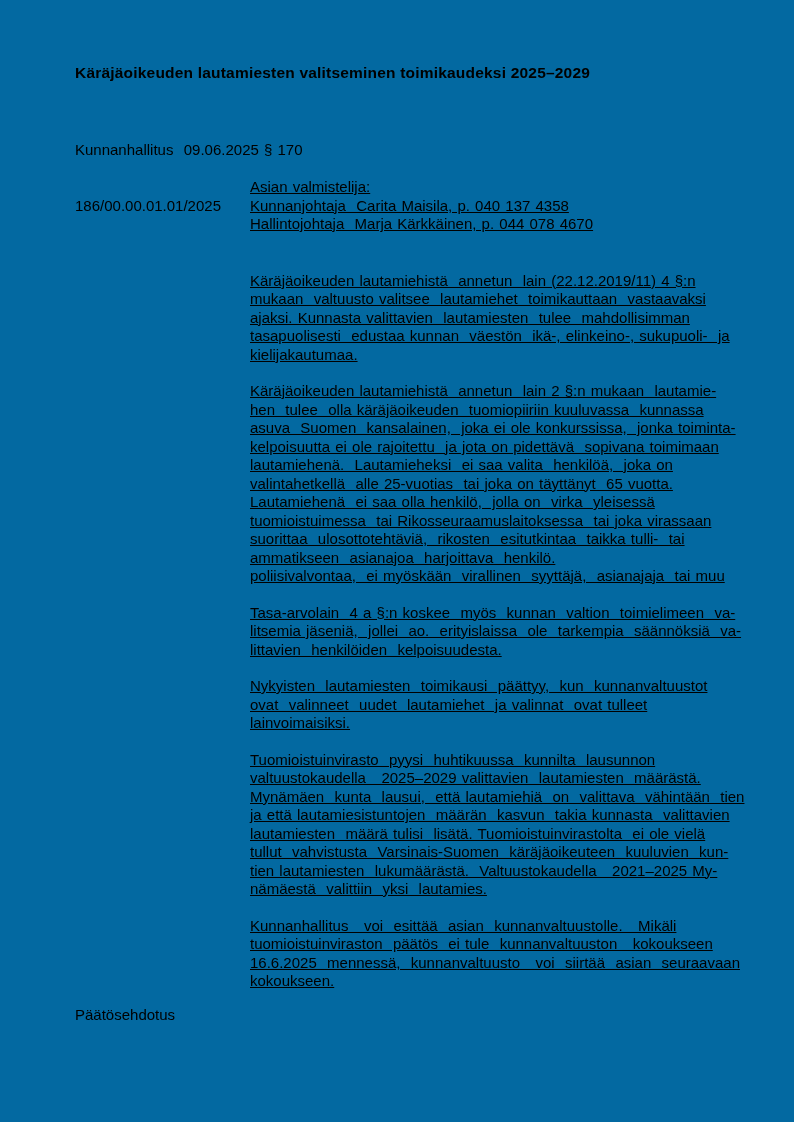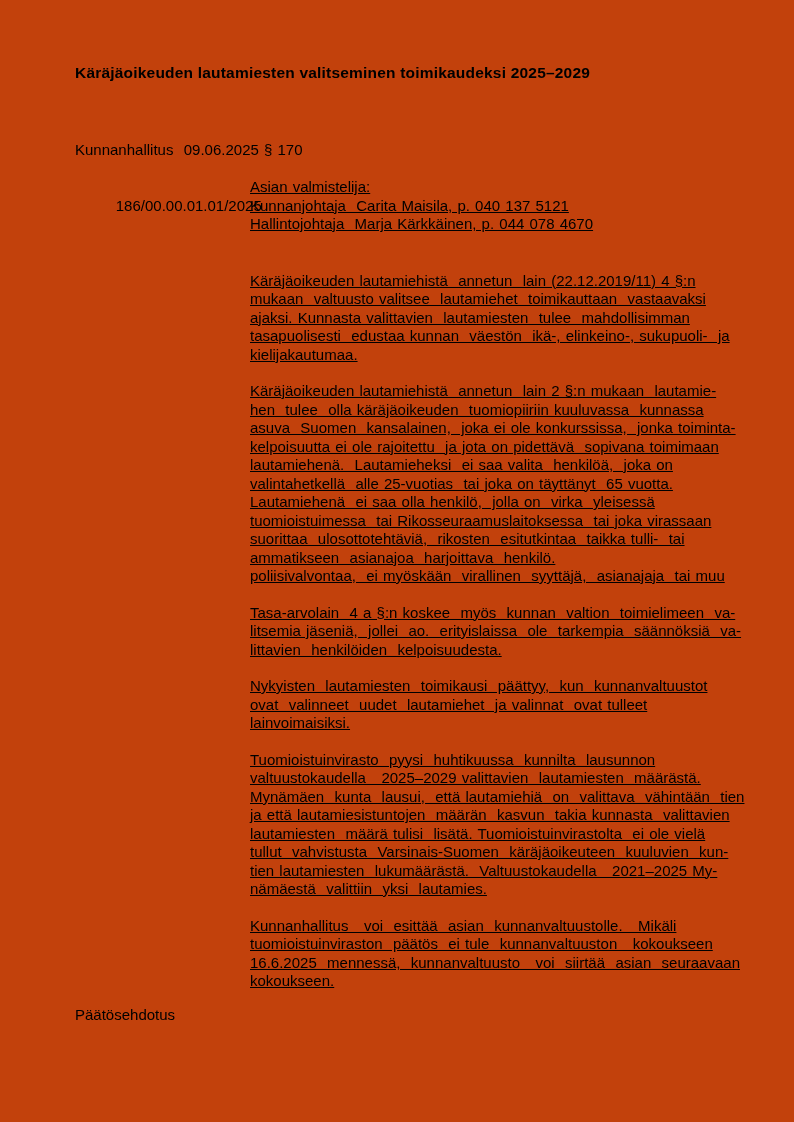--- a/index.html
+++ b/index.html
@@ -4,42 +4,41 @@
 <style>
   html, body {
     margin: 0;
     padding: 0;
     background: #ffffff;
   }
   .page {
     position: relative;
     width: 794px;
     height: 1122px;
-    background: #c2410c;
+    background: #0369a1;
     color: #000000;
     font-family: "Liberation Sans", "DejaVu Sans", sans-serif;
     font-size: 15px;
     line-height: 18.5px;
     overflow: hidden;
   }
   .doc-title {
     position: absolute;
     left: 75px;
     top: 64px;
     font-weight: bold;
     font-size: 15.5px;
     letter-spacing: 0.2px;
     white-space: pre;
   }
   .meta-block {
     position: absolute;
     left: 75px;
     top: 104px;
     white-space: pre;
-    text-align: center;
   }
   .content-column {
     position: absolute;
     left: 250px;
     top: 178px;
     width: 500px;
     text-decoration: underline;
   }
   .preparer-block {
     margin: 0 0 38px 0;
@@ -68,21 +67,21 @@
   <div class="meta-block">
     <div class="line">Kunnanhallitus  09.06.2025 § 170</div>
     <div class="line">186/00.00.01.01/2025</div>
   </div>
 
   <div class="content-column">
     <div class="preparer-block">
       <div class="line">Asian valmistelija:</div>
 
       <div>
-          <div class="line">Kunnanjohtaja  Carita Maisila, p. 040 137 5121</div>
+          <div class="line">Kunnanjohtaja  Carita Maisila, p. 040 137 4358</div>
           <div class="line">Hallintojohtaja  Marja Kärkkäinen, p. 044 078 4670</div>
         </div>
     </div>
 
     <div>
         <div class="paragraph">
           <div class="line">Käräjäoikeuden lautamiehistä  annetun  lain (22.12.2019/11) 4 §:n</div>
           <div class="line">mukaan  valtuusto valitsee  lautamiehet  toimikauttaan  vastaavaksi</div>
           <div class="line">ajaksi. Kunnasta valittavien  lautamiesten  tulee  mahdollisimman</div>
           <div class="line">tasapuolisesti  edustaa kunnan  väestön  ikä-, elinkeino-, sukupuoli-  ja</div>

